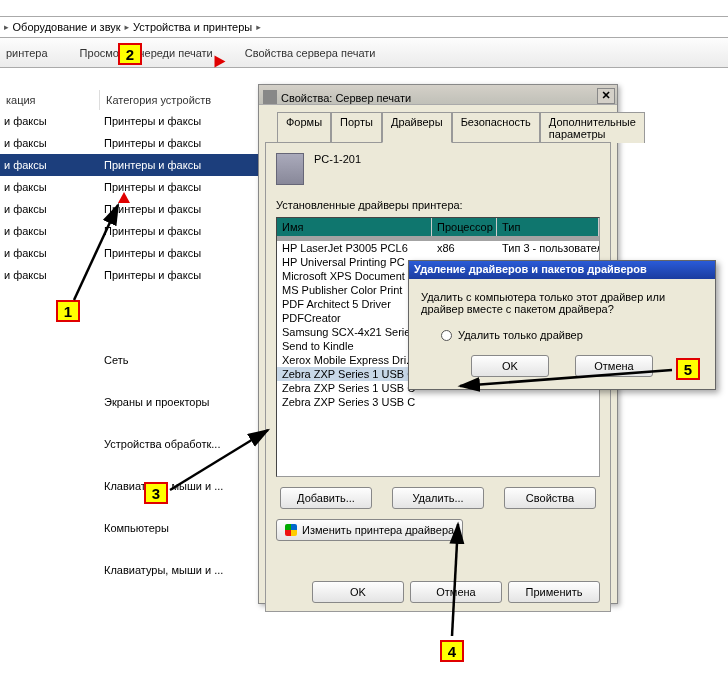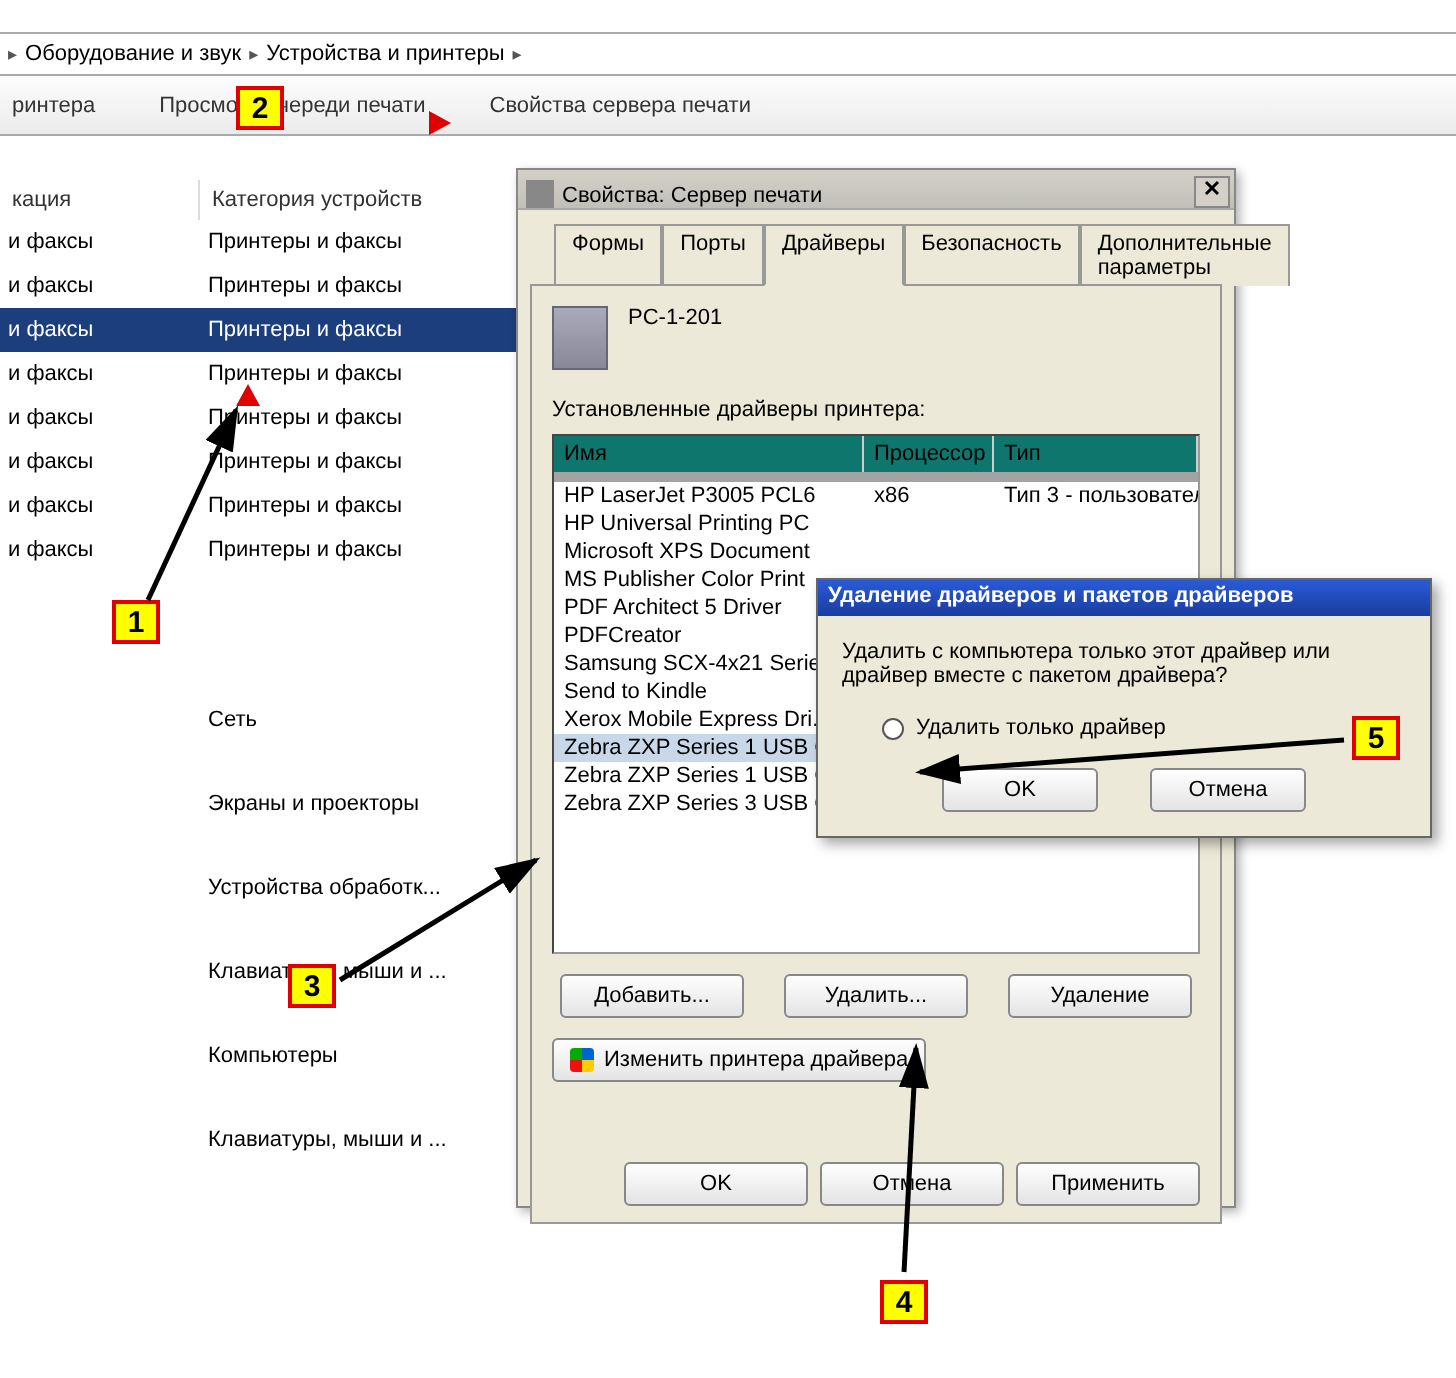--- a/index.html
+++ b/index.html
@@ -39,21 +39,21 @@
   .drv-rows .dr { display: flex; padding: 1px 0; }
   .drv-rows .dr.dsel { background: #c8d8e8; }
   .drv-rows .d1 { width: 155px; padding-left: 5px; white-space: nowrap; overflow: hidden; }
   .drv-rows .d2 { width: 65px; padding-left: 5px; }
   .drv-rows .d3 { flex: 1; padding-left: 5px; white-space: nowrap; overflow: hidden; }
   .btnrow { display: flex; gap: 20px; margin-top: 10px; justify-content: center; }
   .win-btn { min-width: 92px; height: 22px; background: linear-gradient(#fefefe,#e4e4e4); border: 1px solid #888; border-radius: 3px; text-align: center; line-height: 20px; padding: 0 8px; }
   .chgbtn { margin-top: 10px; display: inline-flex; align-items: center; padding: 2px 8px; height: 22px; background: linear-gradient(#fefefe,#e4e4e4); border: 1px solid #888; border-radius: 3px; }
   .shield { width: 12px; height: 12px; background: conic-gradient(#06c 0 25%, #fc0 0 50%, #e11 0 75%, #0a0 0); border-radius: 2px; margin-right: 5px; }
   .dlg-btm { position: absolute; bottom: 8px; right: 10px; display: flex; gap: 6px; }
-  .del-dialog { position: absolute; top: 289px; left: 408px; width: 308px; background: #ece9d8; border: 1px solid #666; box-shadow: 3px 3px 6px rgba(0,0,0,.35); }
+  .del-dialog { position: absolute; top: 260px; left: 408px; width: 308px; background: #ece9d8; border: 1px solid #666; box-shadow: 3px 3px 6px rgba(0,0,0,.35); }
   .del-title { height: 18px; background: linear-gradient(#2a5bd7,#1a3ca0); color: #fff; font-weight: bold; padding: 2px 5px; }
   .del-body { padding: 12px; }
   .del-q { margin-bottom: 14px; }
   .radio-row { display: flex; align-items: center; gap: 6px; margin: 6px 0 6px 20px; }
   .radio { width: 11px; height: 11px; border: 1px solid #555; border-radius: 50%; background: #fff; display: inline-block; position: relative; }
   .radio.checked::after { content: ""; position: absolute; inset: 2px; background: #000; border-radius: 50%; }
   .del-btns { display: flex; gap: 26px; justify-content: center; margin-top: 14px; }
   .callout { position: absolute; width: 24px; height: 22px; background: #ffff00; border: 2px solid #e00000; color: #000; font-weight: bold; font-size: 15px; text-align: center; line-height: 20px; }
   .arrow-svg { position: absolute; pointer-events: none; }
   .red-arrow-small { position: absolute; width: 0; height: 0; border-left: 6px solid transparent; border-right: 6px solid transparent; border-bottom: 11px solid #e00000; }
@@ -208,21 +208,21 @@
           <div class="dr">
             <div class="d1">Zebra ZXP Series 3 USB C</div>
             <div class="d2"></div>
             <div class="d3"></div>
           </div>
         </div>
     </div>
     <div class="btnrow">
       <div class="win-btn">Добавить...</div>
       <div class="win-btn">Удалить...</div>
-      <div class="win-btn">Удаление</div>
+      <div class="win-btn">Свойства</div>
     </div>
     <div class="chgbtn">
       <span class="shield"></span>
       <span>Изменить принтера драйвера</span>
     </div>
     <div class="dlg-btm">
       <div class="win-btn">OK</div>
       <div class="win-btn">Отмена</div>
       <div class="win-btn">Применить</div>
     </div>

